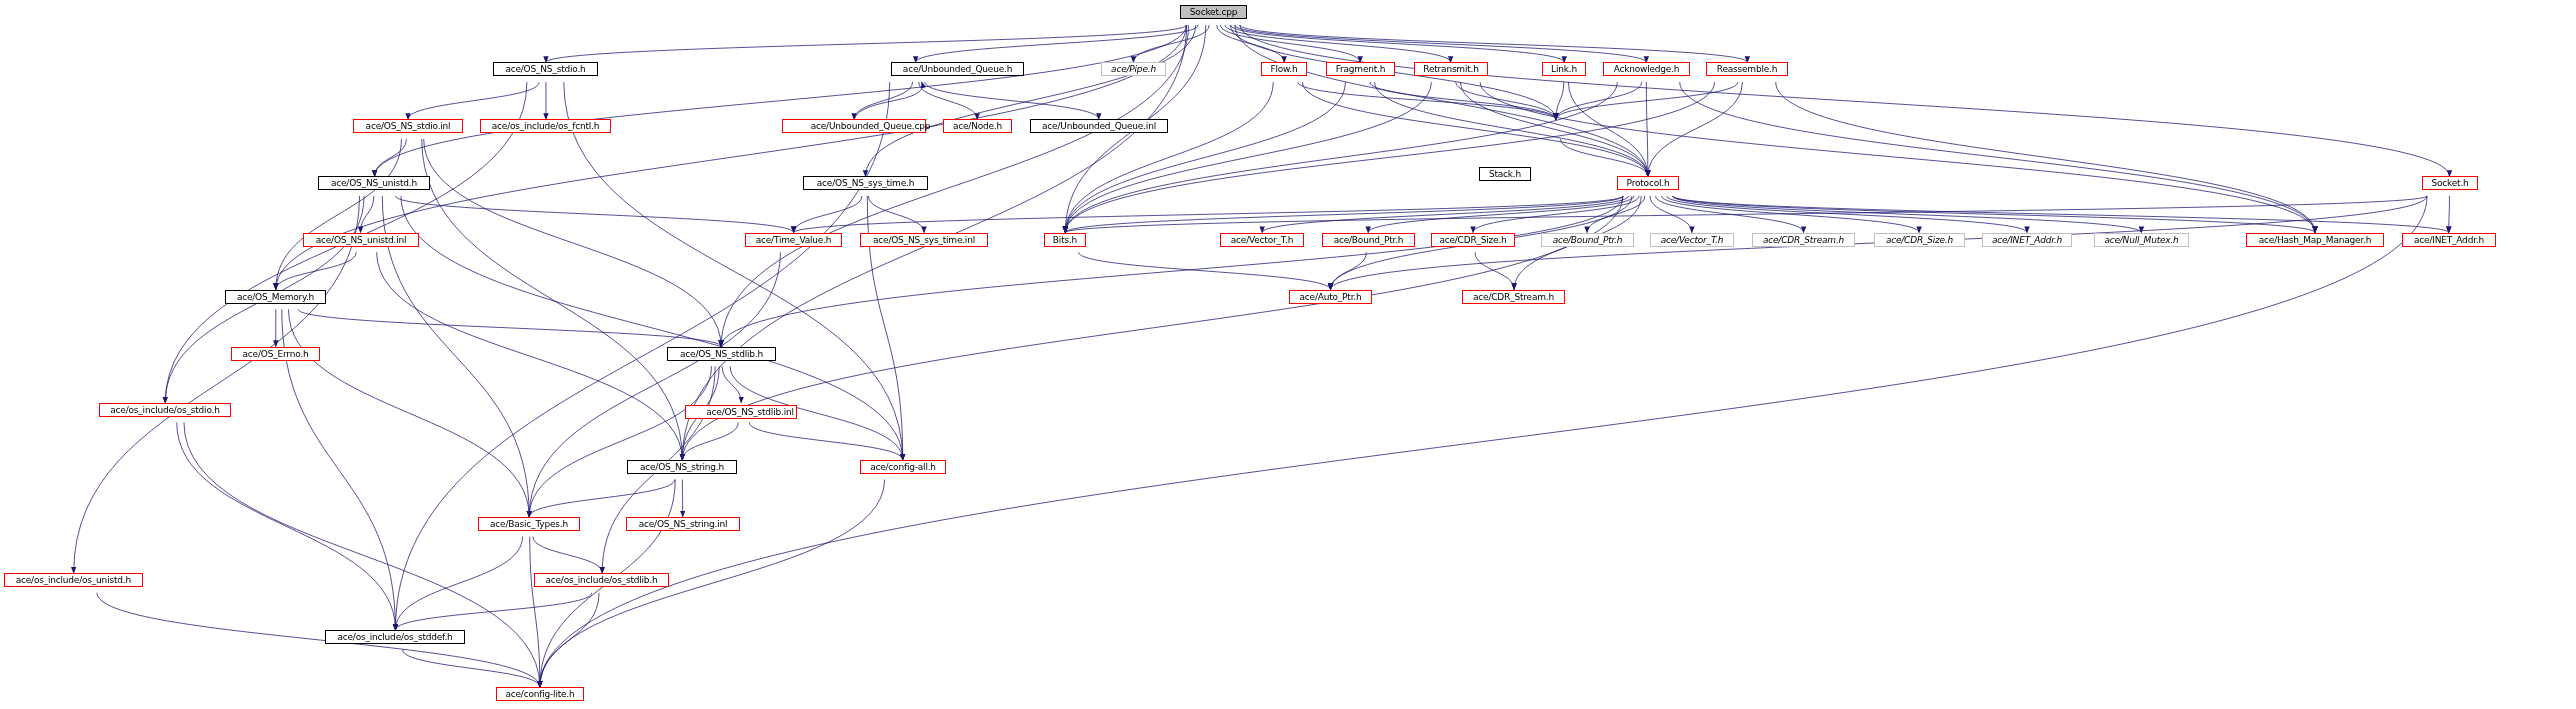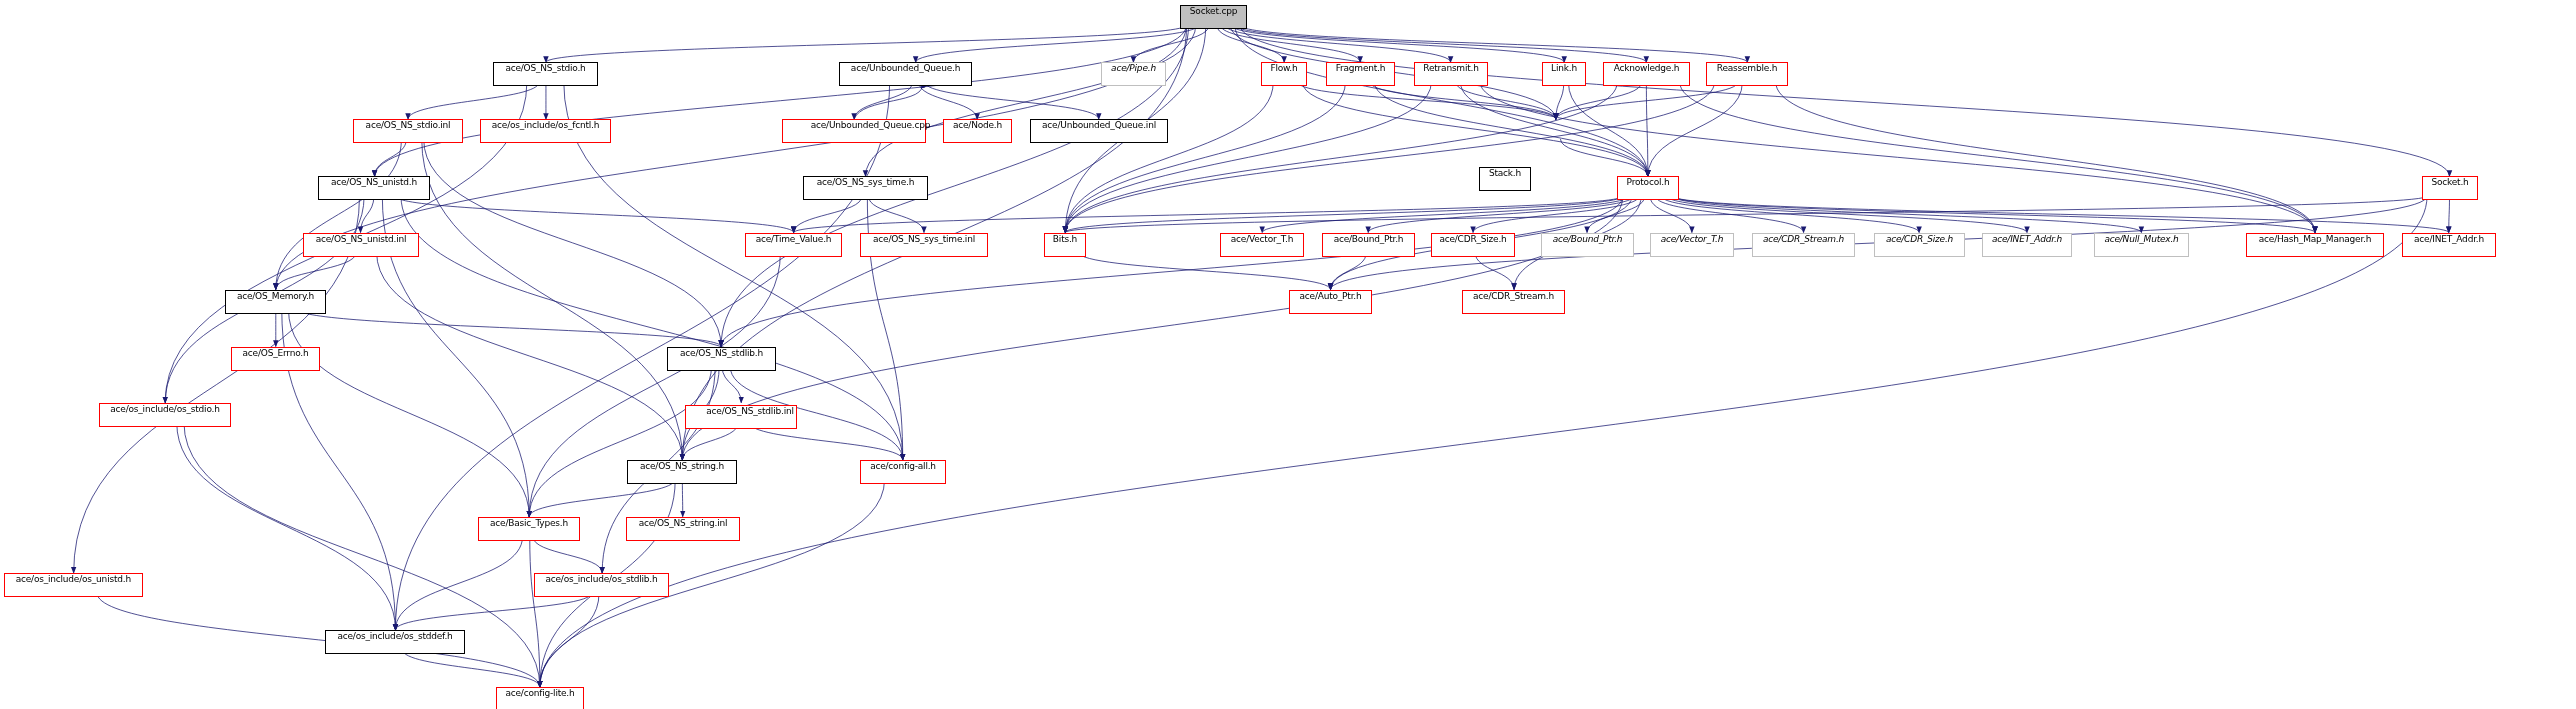--- a/index.html
+++ b/index.html
@@ -1,20 +1,20 @@
 <!DOCTYPE html>
 <html style="font-size:12px"><head>
 <meta charset="utf-8">
 <style>
   html, body { margin:0; padding:0; background:#ffffff; }
   body { width:2576px; height:709px; position:relative; overflow:hidden;
          font-family:"DejaVu Sans", sans-serif; }
   #graph { position:absolute; left:0; top:0; }
-  .node { position:absolute; box-sizing:border-box; height:24px; background:#ffffff;
-          display:flex; justify-content:center;
+  .node { position:absolute; box-sizing:border-box; height:14px; background:#ffffff;
+          display:flex; align-items:center; justify-content:center;
           font-size:9px; color:#000; white-space:nowrap; cursor:pointer;
           letter-spacing:-0.2px; }
   .node.doc { border:1.1px solid #000000; }
   .node.undoc { border:1.1px solid #ff0000; }
   .node.ext { border:1.1px solid #bfbfbf;font-style:italic; }
   .node.root { border:1.1px solid #000000; background:#bfbfbf; cursor:default; }
 </style>
 </head>
 <body>
 
@@ -139,21 +139,21 @@
       <path d="M529.5,855 C529.5,879.5 710,879.5 710,904" fill="none" stroke="#191970" stroke-width="1" marker-end="url(#arrow)"></path>
     </g>
 </svg>
 <div id="nodes">
     <div class="node root" style="left: 1180px; top: 5.3px; width: 67px;">
       <span>Socket.cpp</span>
     </div>
     <div class="node doc" style="left: 493px; top: 62px; width: 105px;">
       <span>ace/OS_NS_stdio.h</span>
     </div>
-    <div class="node doc" style="left: 839px; top: 62px; width: 133px;">
+    <div class="node doc" style="left: 891px; top: 62px; width: 133px;">
       <span>ace/Unbounded_Queue.h</span>
     </div>
     <div class="node ext" style="left: 1101px; top: 62px; width: 65px;">
       <span>ace/Pipe.h</span>
     </div>
     <div class="node undoc" style="left: 1261px; top: 62px; width: 46px;">
       <span>Flow.h</span>
     </div>
     <div class="node undoc" style="left: 1326px; top: 62px; width: 69px;">
       <span>Fragment.h</span>

